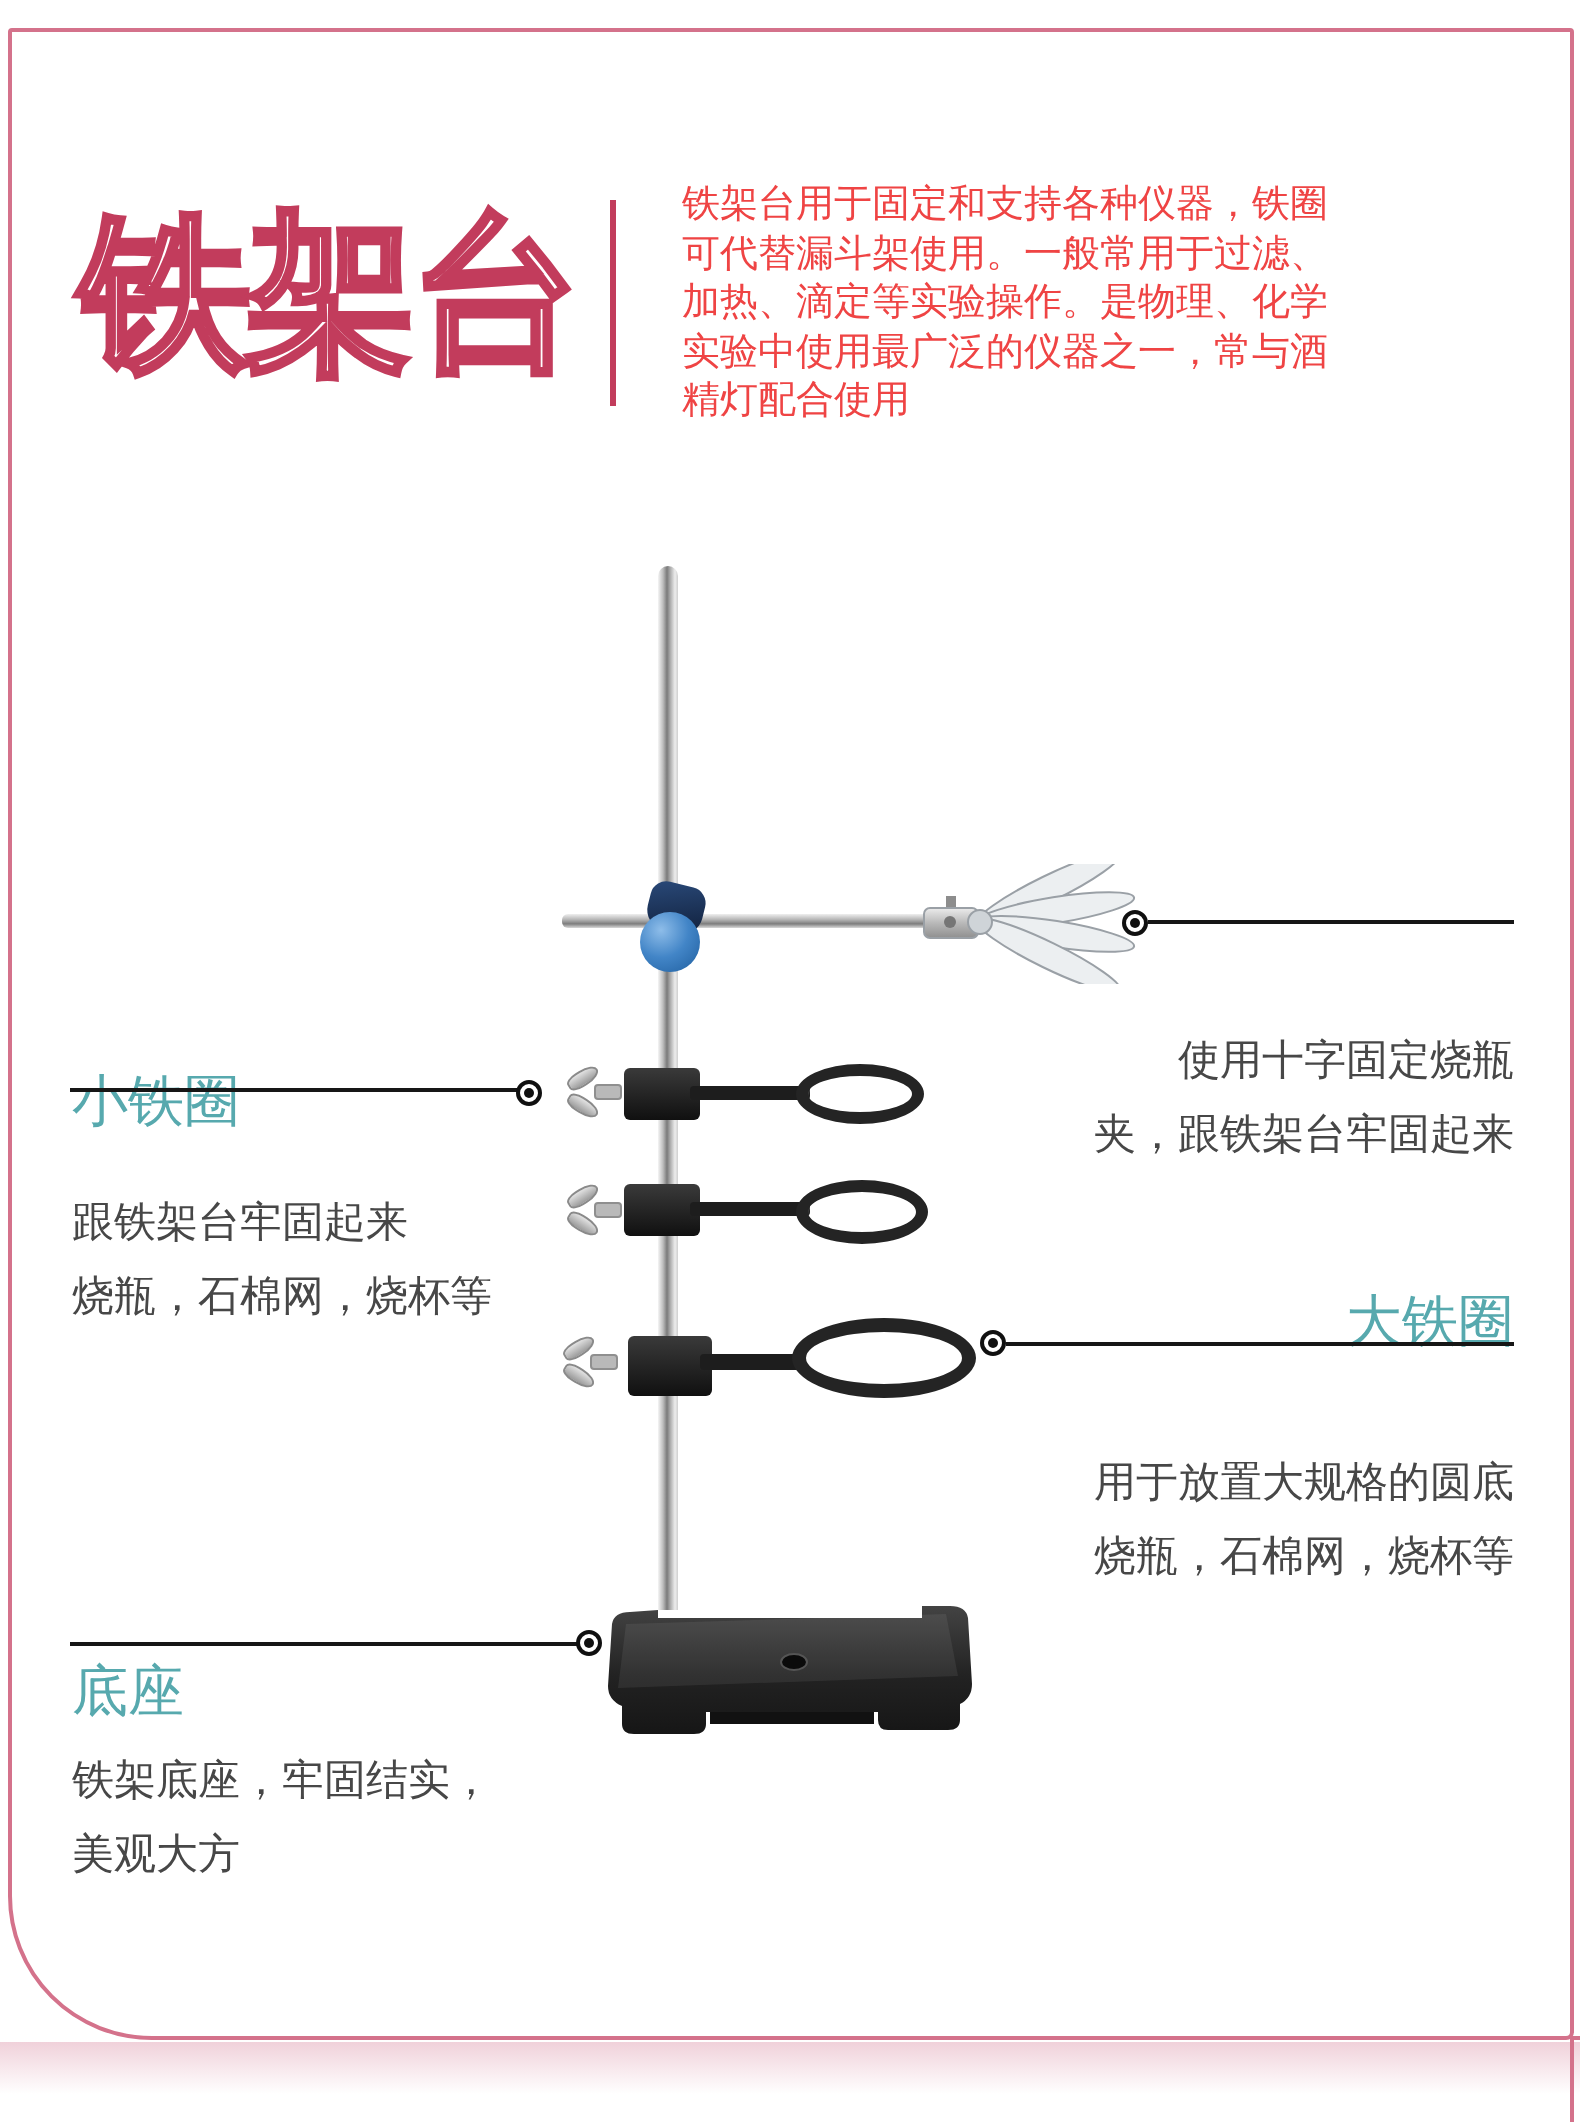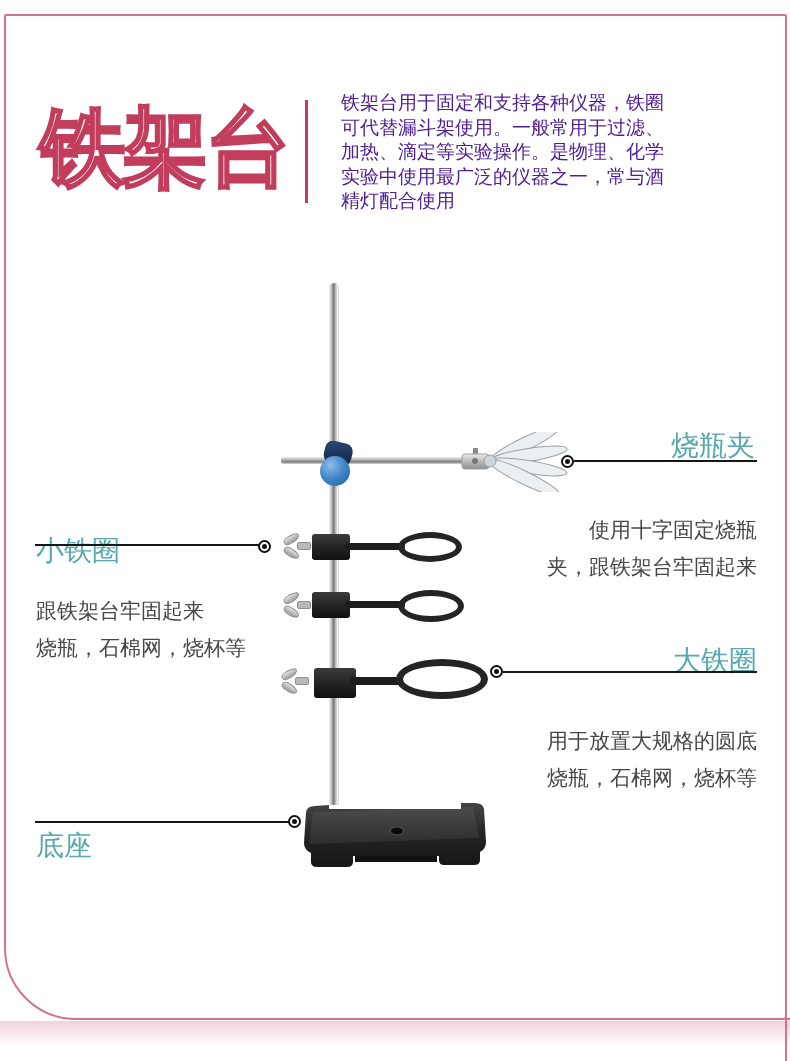--- a/index.html
+++ b/index.html
@@ -22,21 +22,21 @@
 
   
   .page-title {
     position:absolute; left:40px; top:103px; font-size:85px; line-height:90px;
     font-weight:700; letter-spacing:-2px; color:#ffffff;
     -webkit-text-stroke:2.5px #c23c5c; white-space:nowrap;
   }
   .title-divider { position:absolute; left:305px; top:100px; width:3px; height:103px; background:#c23c5c; }
   .header-desc {
     position:absolute; left:341px; top:90px; width:440px;
-    font-size:19px; line-height:24.5px; color:#4c1d95; white-space:pre-line;
+    font-size:19px; line-height:24.5px; color:#ef4444; white-space:pre-line;
   }
 
   
   .co-label { position:absolute; font-size:28px; color:#57a9ae; white-space:nowrap; }
   .co-label.right { text-align:right; }
   .co-desc { position:absolute; font-size:21px; line-height:37px; color:#474747; white-space:pre-line;margin-top:42px; }
   .co-line { position:absolute; height:1.5px; background:#161616; }
   .co-dot { position:absolute; width:13px; height:13px; border:2px solid #101010; border-radius:50%; background:#fff; }
   .co-dot i { position:absolute; left:50%; top:50%; width:5px; height:5px; margin:-2.5px 0 0 -2.5px; background:#101010; border-radius:50%; }
 
@@ -153,21 +153,20 @@
 
   <div class="wingnut" style="left:281px; top:666px;">
     <span class="wing top"></span>
     <span class="wing bot"></span>
     <span class="stem"></span>
   </div>
   <div class="clampblock" style="left:314px; top:668px; width:42px; height:30px;"></div>
   <div class="ringarm" style="left:350px; top:677px; width:52px; height:8px;"></div>
   <div class="ring large" style="left:396px; top:659px; width:92px; height:40px;"></div>
 
-  <div class="co-label right" style="left:500px; top:427px; width:255px;">烧瓶夹</div>
   <div class="co-line" style="left:574px; top:460px; width:183px;"></div>
   <div class="co-dot" style="left:561px; top:455px;">
       <i></i>
     </div>
   <div class="co-desc" style="left:497px; top:470px; width:260px; text-align:right;">使用十字固定烧瓶
 夹，跟铁架台牢固起来</div>
 
   <div class="co-label" style="left:36px; top:532px;">小铁圈</div>
   <div class="co-line" style="left:35px; top:544px; width:224px;"></div>
   <div class="co-dot" style="left:258px; top:540px;">
@@ -182,14 +181,16 @@
       <i></i>
     </div>
   <div class="co-desc" style="left:497px; top:681px; width:260px; text-align:right;">用于放置大规格的圆底
 烧瓶，石棉网，烧杯等</div>
 
   <div class="co-label" style="left:36px; top:827px;">底座</div>
   <div class="co-line" style="left:35px; top:821px; width:254px;"></div>
   <div class="co-dot" style="left:288px; top:815px;">
       <i></i>
     </div>
+  <div class="co-desc" style="left:36px; top:830px; width:262px;">铁架底座，牢固结实，
+美观大方</div>
 
 </div>
 
 </body></html>

